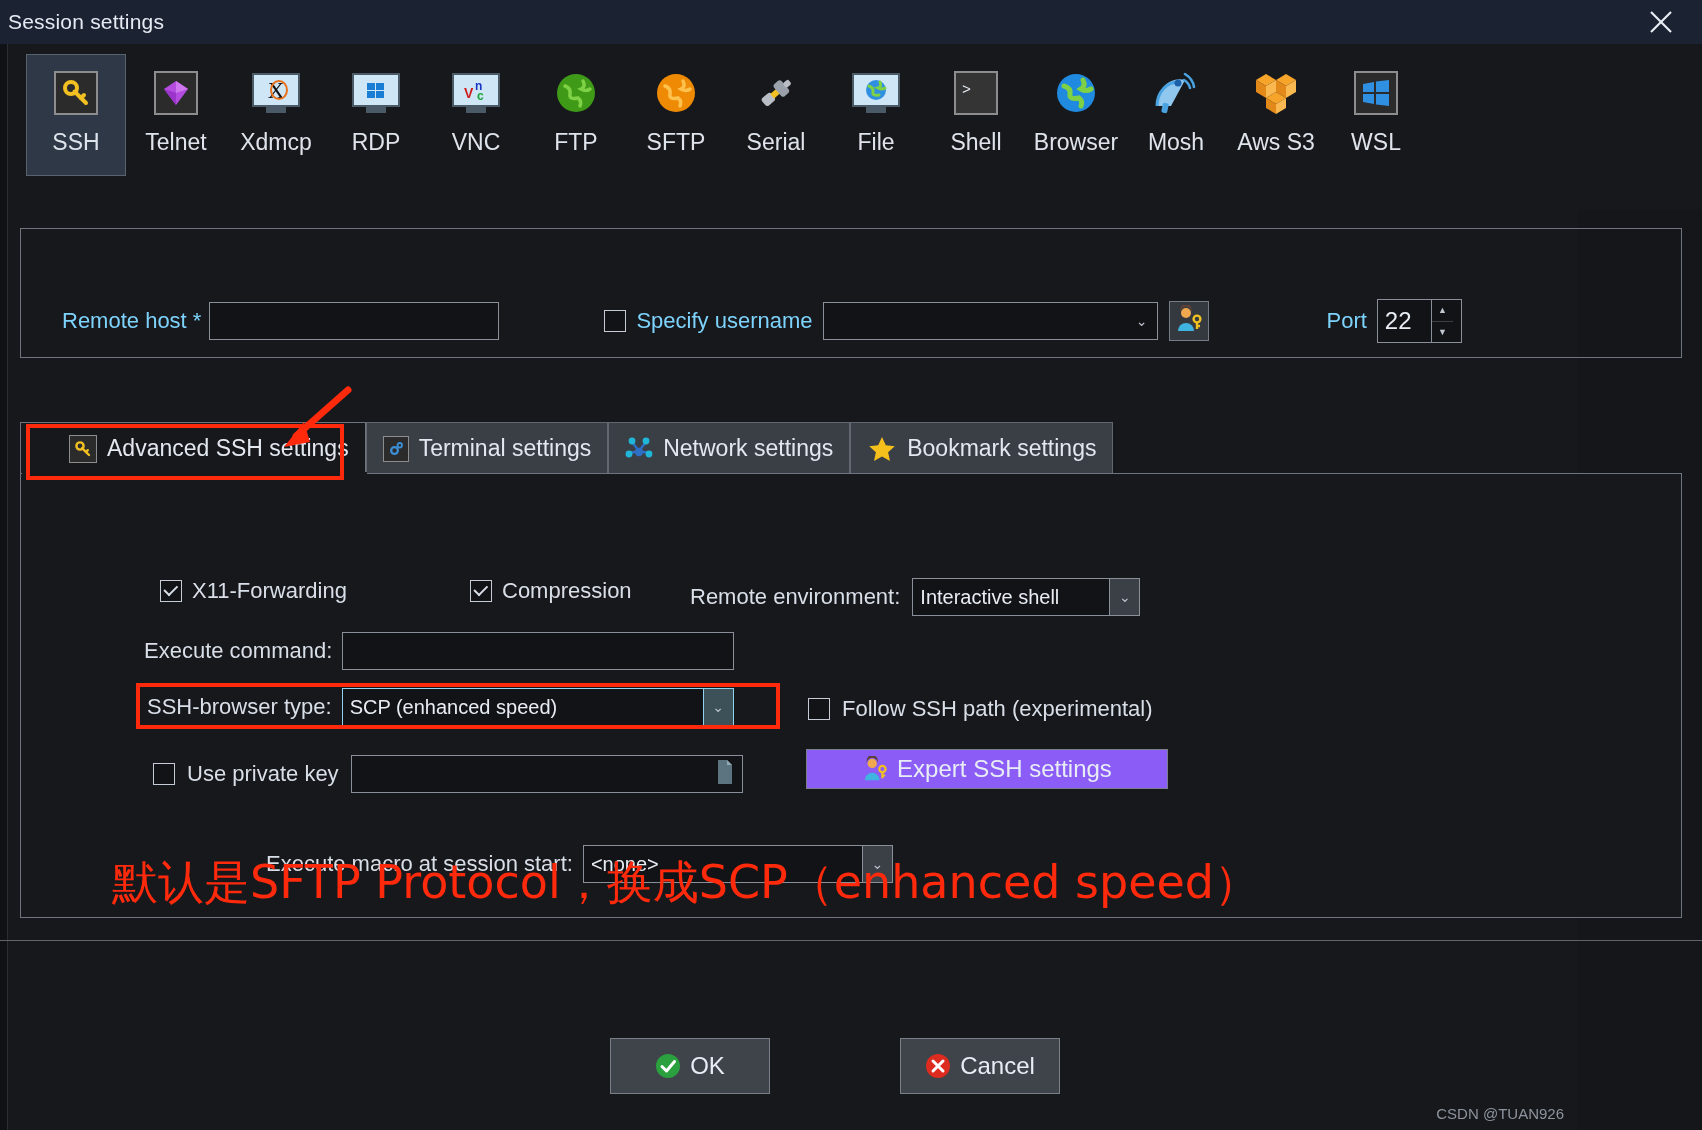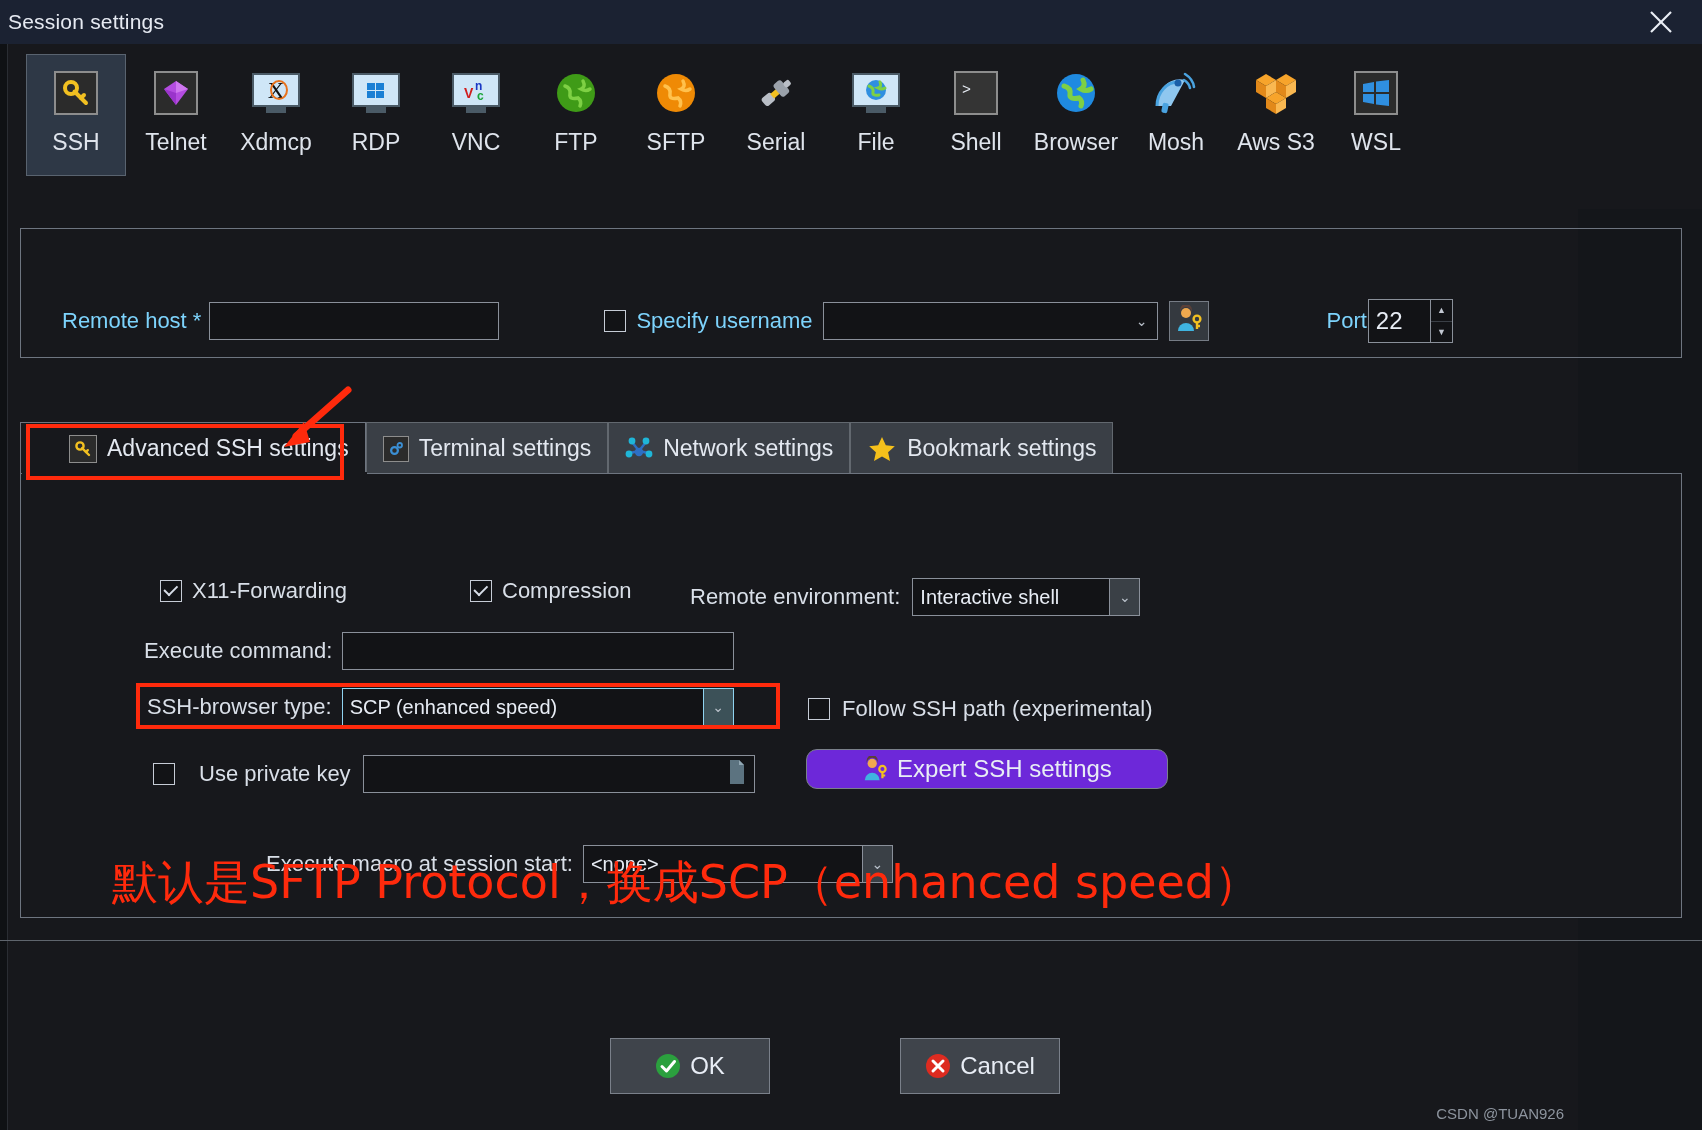--- a/index.html
+++ b/index.html
@@ -485,21 +485,21 @@
           <circle cx="11" cy="8" r="5" fill="#f0a94e"></circle>
           <path d="M5 8 a6 6 0 0 1 12 0 l0 -3 a6 6 0 0 0 -12 0 z" fill="#5b4038"></path>
           <path d="M3 26 a8 8 0 0 1 16 0 z" fill="#3fb4e0"></path>
           <circle cx="22" cy="14" r="3.4" fill="none" stroke="#f2c021" stroke-width="2.4"></circle>
           <path d="M22 17 L22 24 M22 21 L25 21" stroke="#f2c021" stroke-width="2.4"></path>
         </svg>
       </span>
     </span>
 
     <span class="lbl" style="margin-left:118px;">Port</span>
-    <span class="textbox" style="width:85px;margin-left:1px;height:44px;padding-right:0;font-size:24px;">
+    <span class="textbox" style="width:85px;margin-left:10px;height:44px;padding-right:8px;font-size:24px;">
       <span style="flex:1">22</span>
       <span class="spin">
         <div>▲</div>
         <div>▼</div>
       </span>
     </span>
   </div>
 
   <div class="tabstrip">
     <div class="tab active">
@@ -589,33 +589,33 @@
     </span>
   </div>
 
   <div class="adv" style="left:808px; top:696px; display:flex; align-items:center;">
     <span class="checkbox"></span>
     <span style="margin-left:12px;">Follow SSH path (experimental)</span>
   </div>
 
   <div class="adv" style="left:153px; top:755px; display:flex; align-items:center;">
     <span class="checkbox"></span>
-    <span style="margin-left:24px;">Use private key</span>
+    <span style="margin-left:12px;">Use private key</span>
     <span class="textbox" style="width:392px;margin-left:12px;justify-content:space-between;">
       <span></span>
       <span>
         <svg width="20" height="26" viewBox="0 0 20 26">
           <path d="M3 1 h9 l5 5 v19 h-14 z" fill="#5c7380"></path>
           <path d="M12 1 v5 h5 z" fill="#91a7b3"></path>
         </svg>
       </span>
     </span>
   </div>
 
-  <div class="btn" style="left:806px; top:749px; width:362px; height:40px; background:#6d28d9;border-radius:11px;">
+  <div class="btn" style="left:806px; top:749px; width:362px; height:40px; background:#8b5cf6;">
     <span class="bico">
       <svg width="26" height="26" viewBox="0 0 28 28">
         <circle cx="11" cy="8" r="5" fill="#f0a94e"></circle>
         <path d="M5 8 a6 6 0 0 1 12 0 l0 -3 a6 6 0 0 0 -12 0 z" fill="#5b4038"></path>
         <path d="M3 26 a8 8 0 0 1 16 0 z" fill="#3fb4e0"></path>
         <circle cx="22" cy="14" r="3.4" fill="none" stroke="#f2c021" stroke-width="2.4"></circle>
         <path d="M22 17 L22 24 M22 21 L25 21" stroke="#f2c021" stroke-width="2.4"></path>
       </svg>
     </span>
     <span>Expert SSH settings</span>

